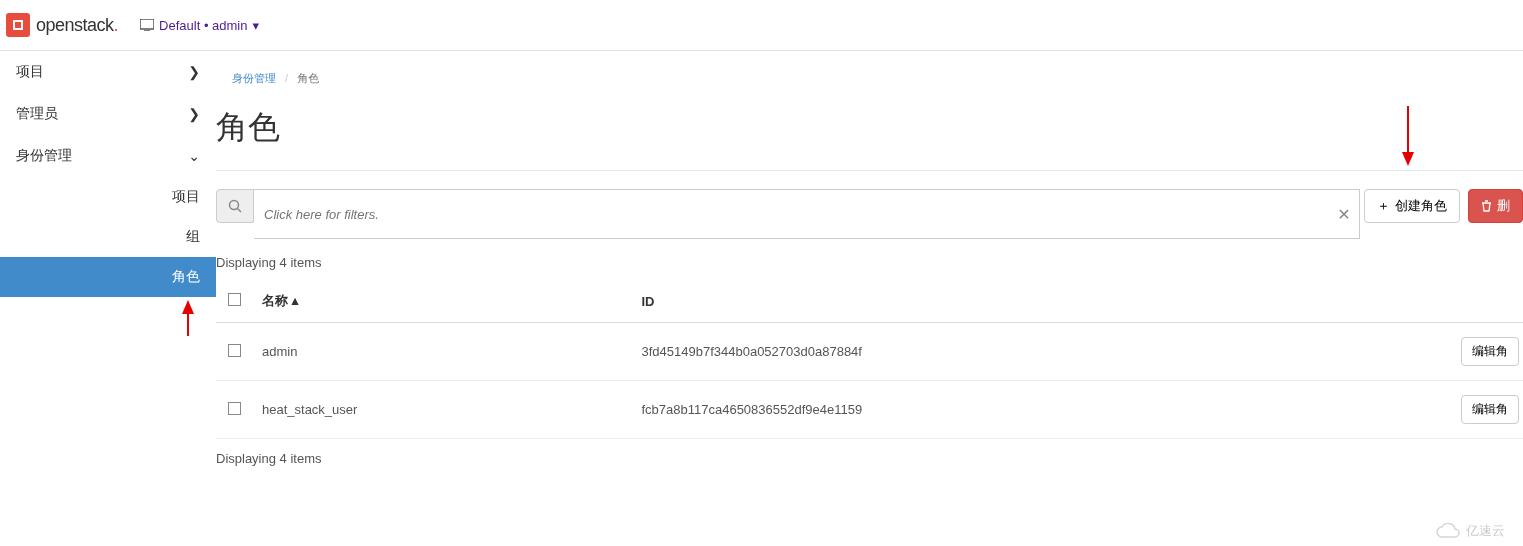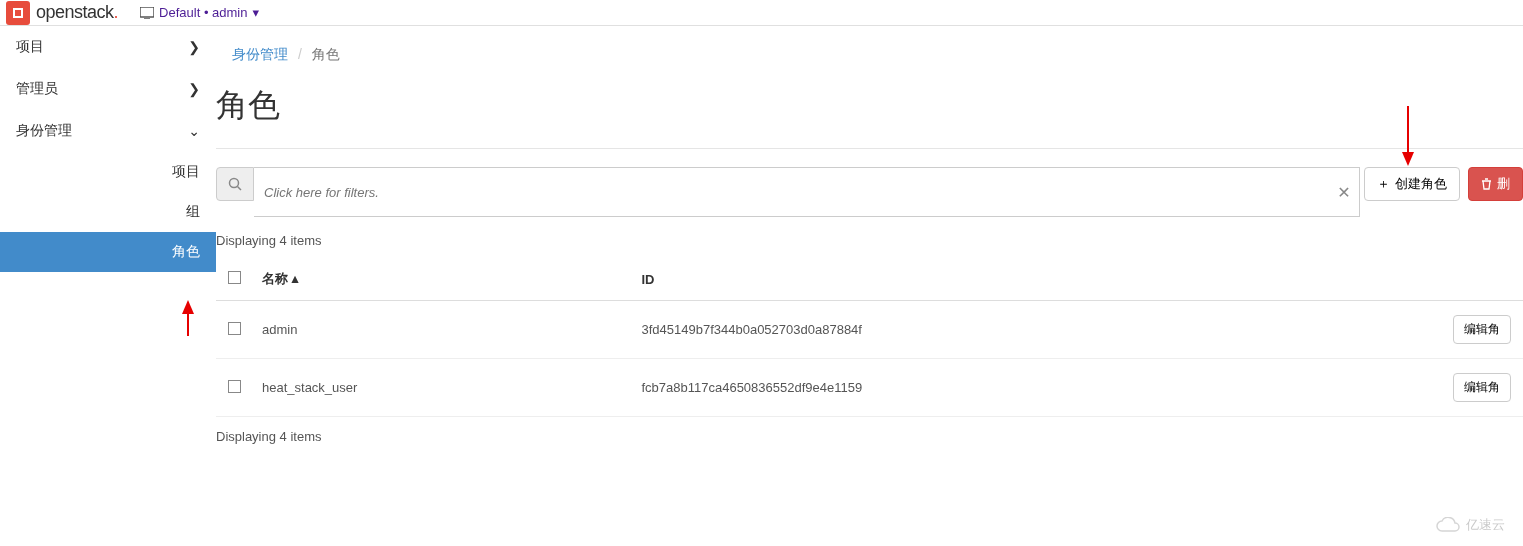--- a/index.html
+++ b/index.html
@@ -1,38 +1,38 @@
 <!DOCTYPE html>
 <html><head>
   <meta charset="utf-8">
   <style>
     * { margin: 0; padding: 0; box-sizing: border-box; }
     body { font-family: -apple-system, BlinkMacSystemFont, "Segoe UI", Helvetica, Arial, sans-serif; font-size: 14px; color: #333; background: #fff; }
     
     
-    .topbar { height: 26px; background: #fff; border-bottom: 1px solid #e0e0e0; display: flex; align-items: center; padding: 0 6px; }
+    .topbar { height: 51px; background: #fff; border-bottom: 1px solid #e0e0e0; display: flex; align-items: center; padding: 0 6px; }
     .logo { display: flex; align-items: center; margin-right: 22px; }
     .logo-icon { width: 24px; height: 24px; background: #e74c3c; border-radius: 3px; display: flex; align-items: center; justify-content: center; margin-right: 6px; }
     .logo-icon-inner { width: 10px; height: 10px; border: 2px solid #fff; }
     .logo-text { font-size: 18px; font-weight: 400; color: #333; letter-spacing: -0.5px; }
     .logo-dot { color: #e74c3c; }
     .project-select { display: flex; align-items: center; color: #4c1d95; cursor: pointer; font-size: 13px; }
     .project-select svg { margin-right: 5px; }
     .caret-down { margin-left: 5px; }
     
     
     .layout { display: flex; }
     .sidebar { width: 216px; background: #fff; min-height: 513px; }
     .sidebar-item { display: flex; align-items: center; justify-content: space-between; padding: 12px 16px; cursor: pointer; color: #333; }
     .sidebar-sub { padding: 11px 16px; text-align: right; cursor: pointer; color: #333; }
     .sidebar-sub.active { background: #428bca; color: #fff; }
     
     
     .main { flex: 1; padding: 12px 0 0 0; overflow: hidden; }
-    .breadcrumb { padding: 8px 16px; color: #777; font-size: 14px; }
+    .breadcrumb { padding: 8px 16px; color: #777; font-size: 11px; }
     .breadcrumb a { color: #428bca; text-decoration: none; }
     .breadcrumb-sep { margin: 0 6px; color: #ccc; }
     .page-title { font-size: 32px; font-weight: 400; padding: 12px 0 20px 0; margin-left: 0; }
     
     .content-inner { padding: 0; }
     .content-inner hr { border: none; border-top: 1px solid #e5e5e5; margin: 0 0 18px 0; }
     
     
     .toolbar { display: flex; gap: 8px; margin-bottom: 16px; }
     .search-btn { width: 38px; height: 34px; border: 1px solid #ccc; background: #eee; border-radius: 4px 0 0 4px; display: flex; align-items: center; justify-content: center; cursor: pointer; color: #888; }
@@ -43,29 +43,29 @@
     .btn-danger { background: #d9534f; border-color: #d43f3a; color: #fff; }
     
     
     .count-text { color: #555; margin: 12px 0 10px 0; font-size: 13px; }
     table { width: 100%; border-collapse: collapse; }
     th { text-align: left; padding: 12px 10px; font-weight: 700; font-size: 13px; color: #333; border-bottom: 1px solid #ddd; }
     th.sortable { cursor: pointer; }
     td { padding: 14px 10px; border-bottom: 1px solid #eee; font-size: 13px; color: #555; }
     .chk-col { width: 36px; text-align: center; }
     .chk { width: 13px; height: 13px; border: 1px solid #888; display: inline-block; cursor: pointer; }
-    .action-col { width: 100px; text-align: right; padding-right: 12px; }
+    .action-col { width: 100px; text-align: right; padding-right: 4px; }
     .edit-btn { padding: 5px 10px; border: 1px solid #ccc; background: #fff; border-radius: 4px; cursor: pointer; font-size: 12px; white-space: nowrap; }
     
     
     .arrow-down { position: absolute; left: 1400px; top: 106px; color: #e60000; pointer-events: none; }
     .arrow-up { position: absolute; left: 180px; top: 300px; color: #e60000; pointer-events: none; }
     
     
-    .watermark { position: fixed; right: 18px; bottom: 12px; opacity: 0.35; display: flex; align-items: center; gap: 6px; color: #666; font-size: 13px; pointer-events: none; }
+    .watermark { position: fixed; right: 18px; bottom: 6px; opacity: 0.35; display: flex; align-items: center; gap: 6px; color: #666; font-size: 13px; pointer-events: none; }
   </style>
 </head>
 <body>
 
 <div class="topbar">
   <div class="logo">
     <div class="logo-icon">
         <div class="logo-icon-inner"></div>
       </div>
     <span class="logo-text"><span>openstack</span><span class="logo-dot">.</span></span>

